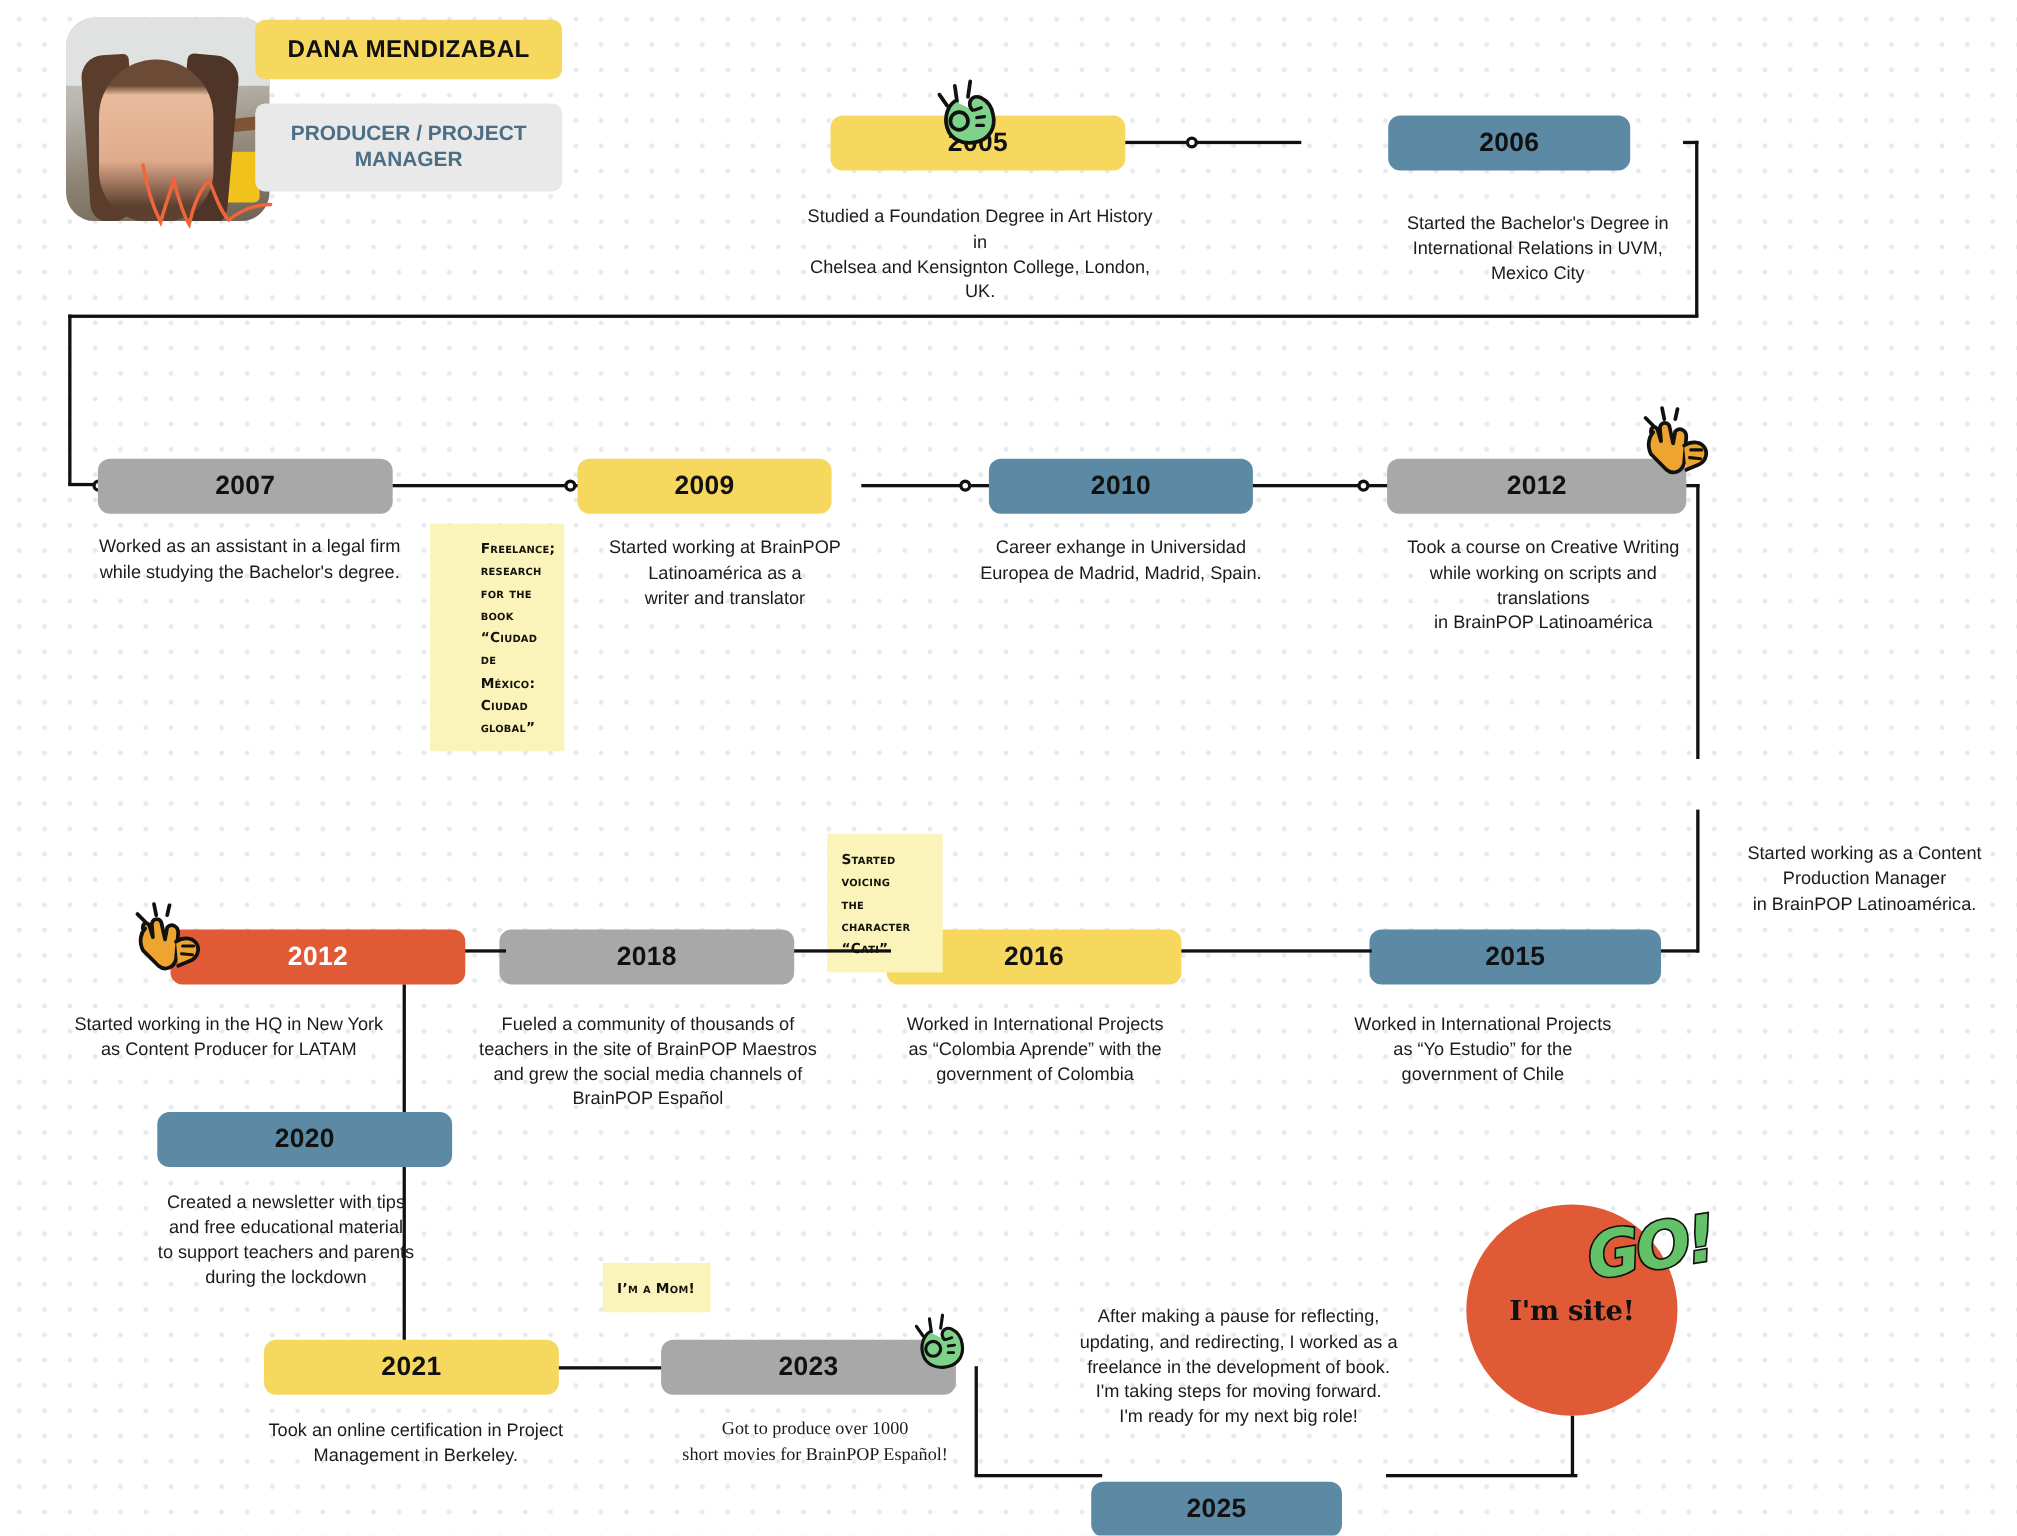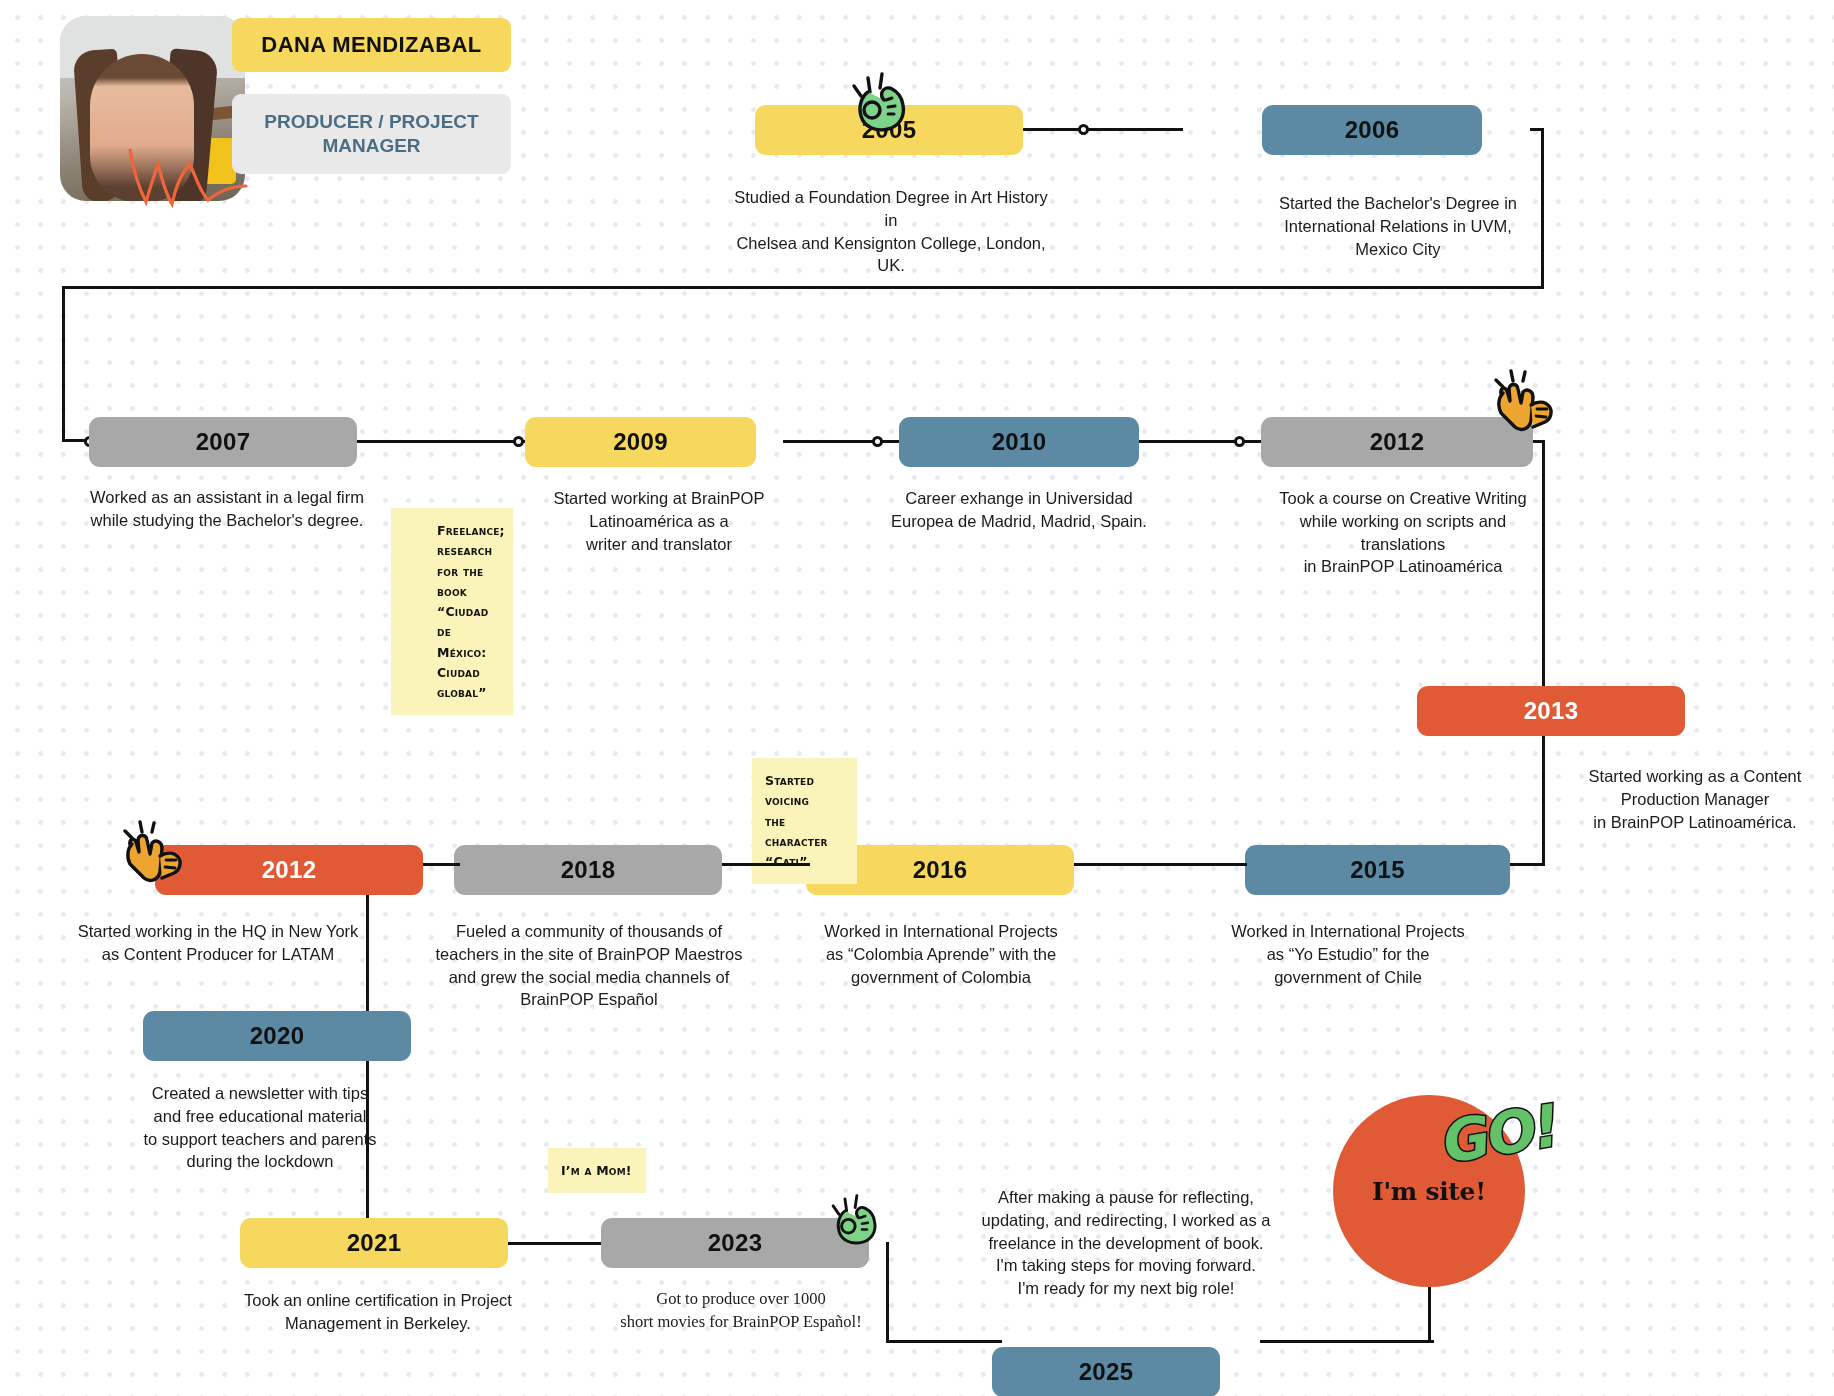--- a/index.html
+++ b/index.html
@@ -174,21 +174,21 @@
   <div class="conn-h" style="left:62px; top:439px; width:30px;"></div>
   <div class="dot" style="left:84px; top:436px;"></div>
 
   <div class="yr gray" style="left:89px; top:417px; width:268px;">2007</div>
   <div class="desc" style="left:62px; top:486px; width:330px;">Worked as an assistant in a legal firm
 while studying the Bachelor's degree.</div>
 
   <div class="conn-h" style="left:357px; top:440px; width:170px;"></div>
   <div class="dot" style="left:513px; top:436px;"></div>
 
-  <div class="note" style="left:391px; top:508px; width:122px;padding-left:46px;">Freelance;
+  <div class="note" style="left:391px; top:476px; width:122px;padding-left:46px;">Freelance;
 research for the
 book “Ciudad de
 México: Ciudad
 global”</div>
 
   <div class="yr yellow" style="left:525px; top:417px; width:231px;">2009</div>
   <div class="desc" style="left:534px; top:487px; width:250px;">Started working at BrainPOP
 Latinoamérica as a
 writer and translator</div>
 
@@ -215,21 +215,20 @@
                C46 22 40 19 36 23 L34 34 L31 20 C30 14 23 14 22 20 L23 32
                L20 22 C18 17 13 19 14 25 Z" fill="#eda52f"></path>
       <path d="M44 36 C50 32 58 32 62 37 C66 42 64 50 58 53 L46 58" fill="#eda52f"></path>
       <path d="M50 40 L60 40 M49 47 L59 48" fill="none" stroke-width="2.8"></path>
     </g>
   </svg>
 
   <div class="conn-h" style="left:1533px; top:440px; width:12px;"></div>
   <div class="conn-v" style="left:1542px; top:440px; height:250px;"></div>
 
-  <div class="yr red" style="left:1417px; top:686px; width:268px;">2013</div>
   <div class="desc" style="left:1560px; top:765px; width:270px;">Started working as a Content
 Production Manager
 in BrainPOP Latinoamérica.</div>
 
   <div class="conn-v" style="left:1542px; top:736px; height:130px;"></div>
   <div class="conn-h" style="left:1400px; top:863px; width:144px;"></div>
 
   <div class="yr blue" style="left:1245px; top:845px; width:265px;">2015</div>
   <div class="desc" style="left:1178px; top:920px; width:340px;">Worked in International Projects
 as “Yo Estudio” for the
@@ -250,21 +249,21 @@
 
   <div class="yr gray" style="left:454px; top:845px; width:268px;">2018</div>
   <div class="desc" style="left:424px; top:920px; width:330px;">Fueled a community of thousands of
 teachers in the site of BrainPOP Maestros
 and grew the social media channels of
 BrainPOP Español</div>
 
   <div class="conn-h" style="left:390px; top:863px; width:70px;"></div>
 
   <div class="yr red" style="left:155px; top:845px; width:268px;">2012</div>
-  <div class="desc" style="left:68px; top:920px; width:300px;">Started working in the HQ in New York
+  <div class="desc" style="left:58px; top:920px; width:300px;">Started working in the HQ in New York
 as Content Producer for LATAM</div>
 
   <svg class="icon" style="left:116px; top:820px; width:72px; height:72px;" viewBox="0 0 72 72">
     <g stroke="#111" stroke-width="3.4" stroke-linejoin="round" stroke-linecap="round">
       <path d="M26 12 L24 2 M36 12 L38 3 M16 18 L9 11" fill="none"></path>
       <path d="M16 24 C12 28 10 36 14 44 L28 58 C34 63 42 60 44 52 L46 28
                C46 22 40 19 36 23 L34 34 L31 20 C30 14 23 14 22 20 L23 32
                L20 22 C18 17 13 19 14 25 Z" fill="#eda52f"></path>
       <path d="M44 36 C50 32 58 32 62 37 C66 42 64 50 58 53 L46 58" fill="#eda52f"></path>
       <path d="M50 40 L60 40 M49 47 L59 48" fill="none" stroke-width="2.8"></path>

